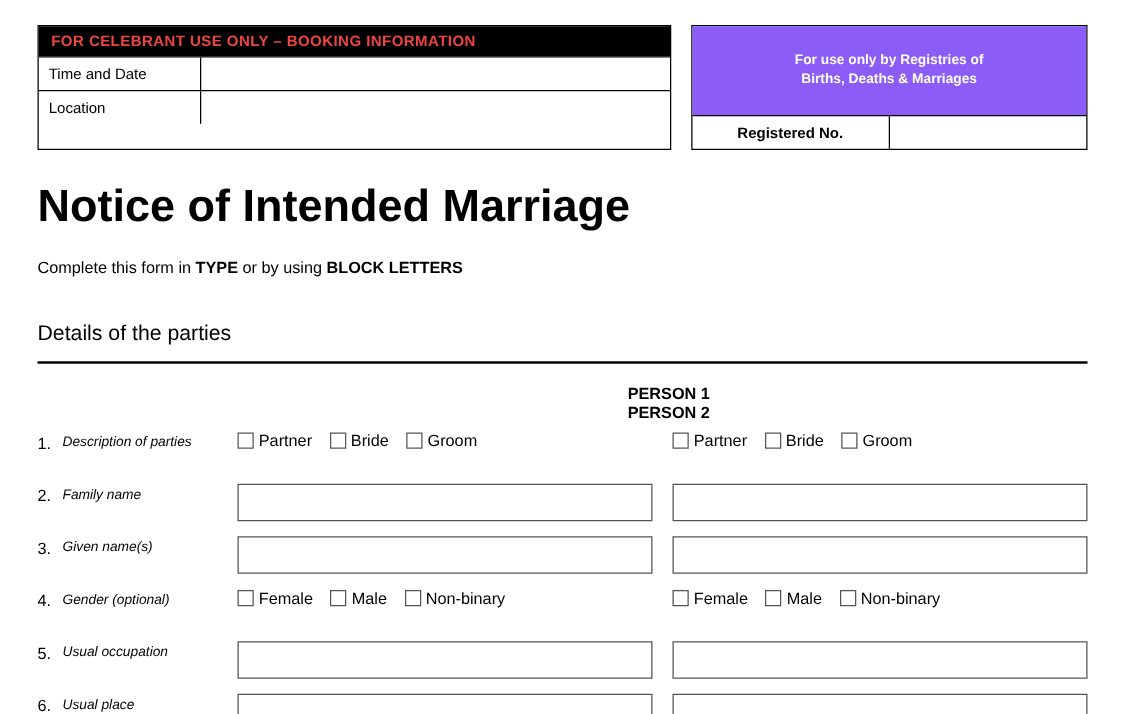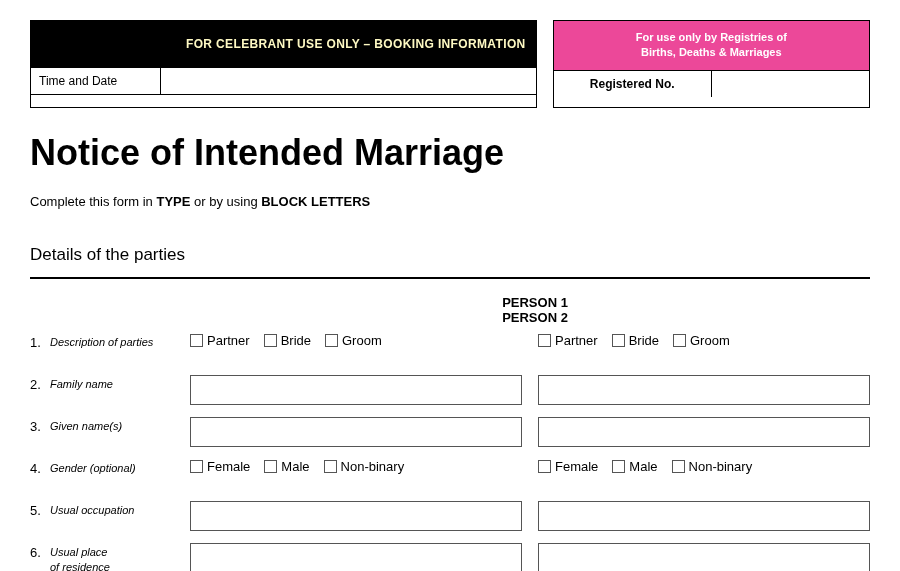--- a/index.html
+++ b/index.html
@@ -20,25 +20,25 @@
       margin-bottom: 24px;
     }
 
     .booking-table {
       flex: 1.6;
       border: 1px solid #000;
       border-collapse: collapse;
     }
     .booking-table .header-row {
       background: #000;
-      color: #fef9c3;
+      color: #ef4444;
       font-weight: bold;
       font-size: 12px;
-      text-align: right;
-      padding: 16px 10px;
+      text-align: left;
+      padding: 5px 10px;
       letter-spacing: 0.03em;
     }
     .booking-table .data-row {
       display: flex;
       border-top: 1px solid #000;
     }
     .booking-table .data-row .label-cell {
       width: 130px;
       padding: 6px 8px;
       border-right: 1px solid #000;
@@ -49,26 +49,26 @@
       flex: 1;
       padding: 6px 8px;
     }
 
     .registry-table {
       flex: 1;
       border: 1px solid #000;
       border-collapse: collapse;
     }
     .registry-table .header-row {
-      background: #ec4899;
+      background: #8b5cf6;
       color: #fff;
       font-weight: bold;
       font-size: 11px;
       text-align: center;
-      padding: 9px 10px;
+      padding: 20px 10px;
       line-height: 1.4;
     }
     .registry-table .data-row {
       border-top: 1px solid #000;
       display: flex;
     }
     .registry-table .label-cell {
       flex: 1;
       padding: 6px 8px;
       font-size: 12px;
@@ -183,20 +183,21 @@
 
 <div class="top-section">
 
   <div class="booking-table">
     <div class="header-row">FOR CELEBRANT USE ONLY – BOOKING INFORMATION</div>
     <div class="data-row">
       <div class="label-cell">Time and Date</div>
       <div class="value-cell"></div>
     </div>
     <div class="data-row">
+      <div class="label-cell">Location</div>
       <div class="value-cell"></div>
     </div>
   </div>
 
   <div class="registry-table">
     <div class="header-row">
       <span>For use only by Registries of<br>Births, Deaths &amp; Marriages</span>
     </div>
     <div class="data-row">
       <div class="label-cell">Registered No.</div>

